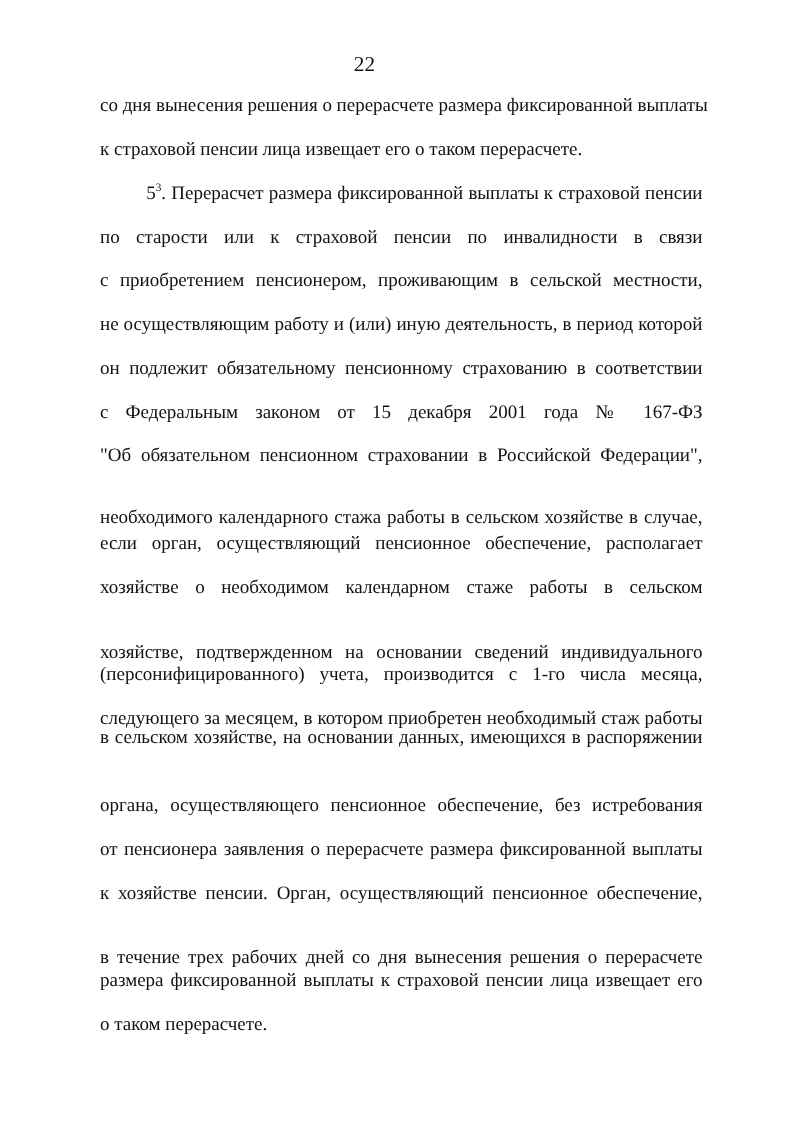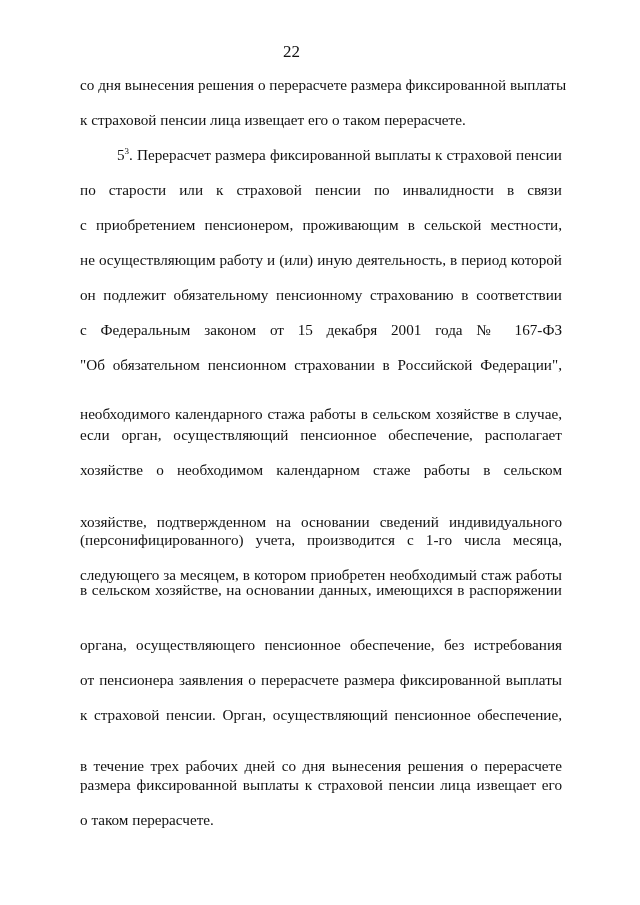--- a/index.html
+++ b/index.html
@@ -70,17 +70,17 @@
   <div class="line justify" style="top:355px;">"Об обязательном пенсионном страховании в Российской Федерации",</div>
   <div class="line justify" style="top:404px;">необходимого календарного стажа работы в сельском хозяйстве в случае,</div>
   <div class="line justify" style="top:425px;">если орган, осуществляющий пенсионное обеспечение, располагает</div>
   <div class="line justify" style="top:460px;">хозяйстве о необходимом календарном стаже работы в сельском</div>
   <div class="line justify" style="top:512px;">хозяйстве, подтвержденном на основании сведений индивидуального</div>
   <div class="line justify" style="top:530px;">(персонифицированного) учета, производится с 1-го числа месяца,</div>
   <div class="line justify" style="top:565px;">следующего за месяцем, в котором приобретен необходимый стаж работы</div>
   <div class="line justify" style="top:580px;">в сельском хозяйстве, на основании данных, имеющихся в распоряжении</div>
   <div class="line justify" style="top:635px;">органа, осуществляющего пенсионное обеспечение, без истребования</div>
   <div class="line justify" style="top:670px;">от пенсионера заявления о перерасчете размера фиксированной выплаты</div>
-  <div class="line justify" style="top:705px;">к страховой пенсии. Орган, осуществляющий пенсионное обеспечение,</div>
+  <div class="line justify" style="top:705px;">к хозяйстве пенсии. Орган, осуществляющий пенсионное обеспечение,</div>
   <div class="line justify" style="top:756px;">в течение трех рабочих дней со дня вынесения решения о перерасчете</div>
   <div class="line justify" style="top:775px;">размера фиксированной выплаты к страховой пенсии лица извещает его</div>
   <div class="line left" style="top:810px;">о таком перерасчете.</div>
 </div>
 
 </body></html>

